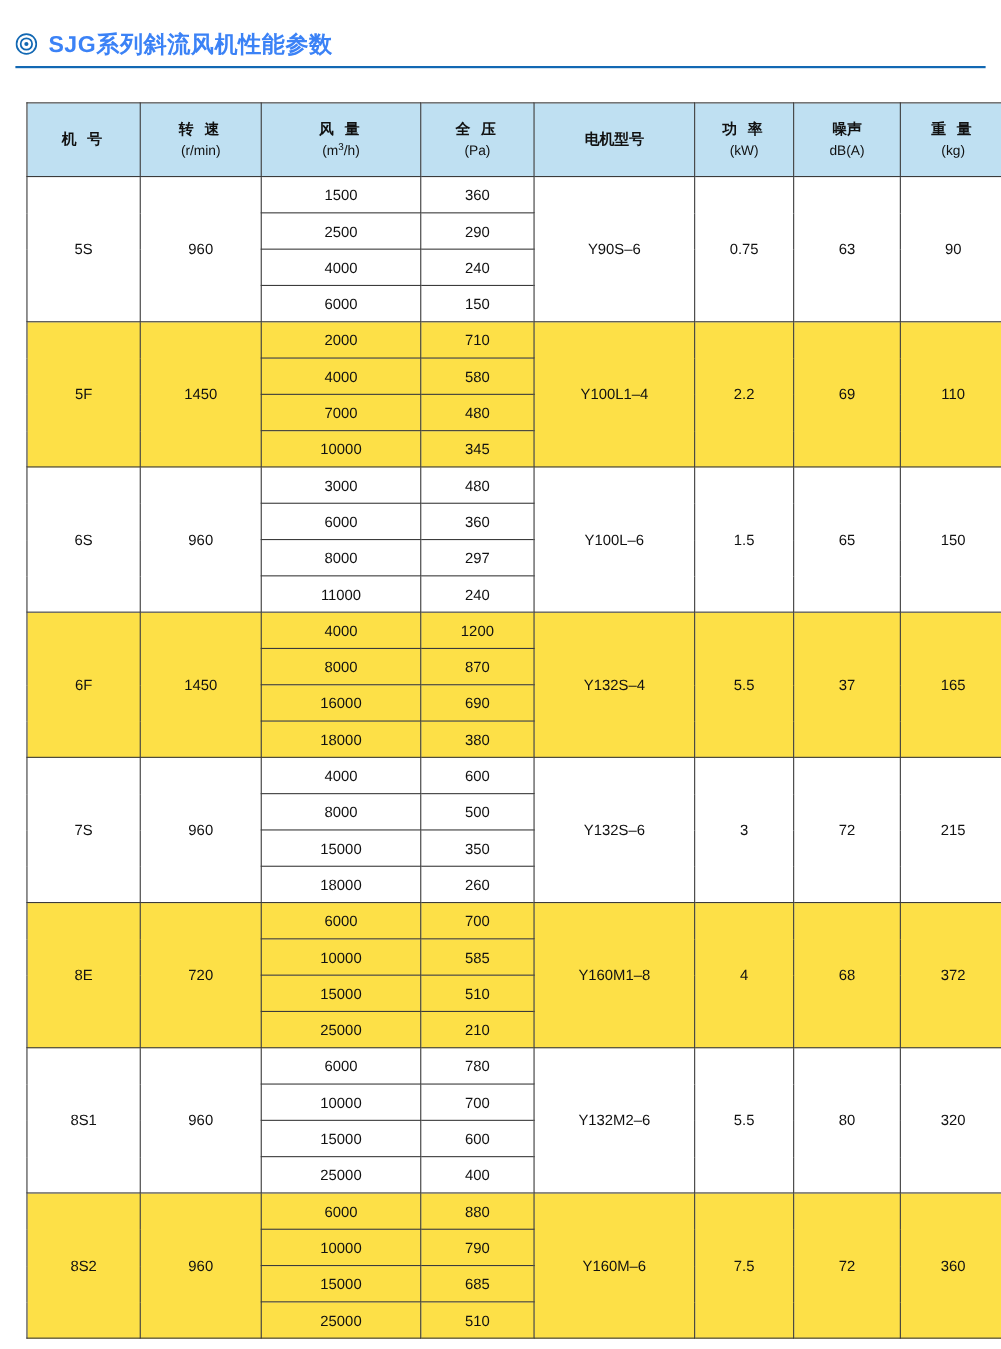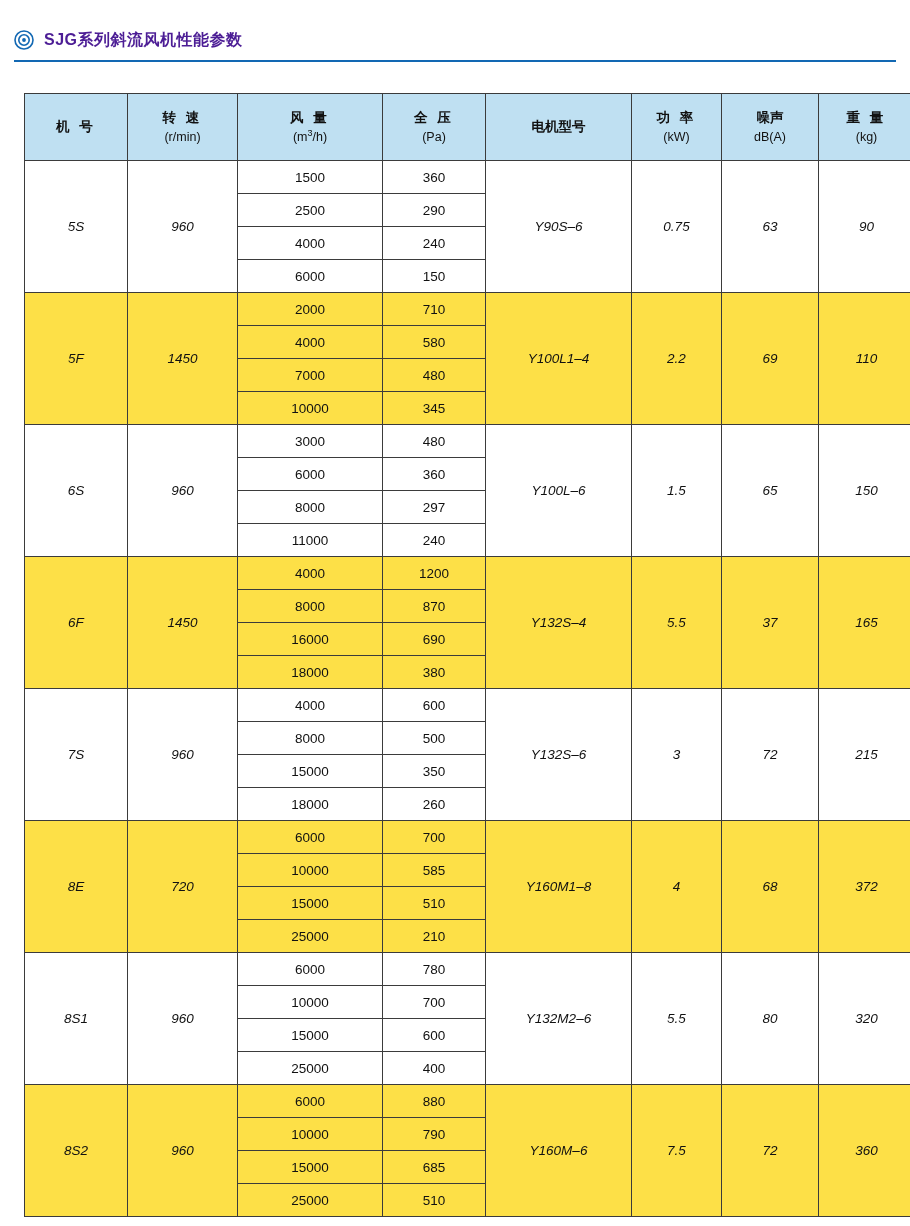--- a/index.html
+++ b/index.html
@@ -32,23 +32,23 @@
   }
   .header-icon {
     width: 20px;
     height: 20px;
     flex: 0 0 20px;
     margin-right: 10px;
     position: relative;
   }
   .header-icon svg { display: block; }
   .header-title {
-    font-size: 16px;
+    font-size: 21px;
     font-weight: bold;
-    color: #4c1d95;
+    color: #3b82f6;
     letter-spacing: 0.5px;
     white-space: nowrap;
   }
   .header-rule {
     position: absolute;
     left: 14px;
     top: 40px;
     width: 882px;
     height: 2px;
     background: #1268b3;
@@ -104,21 +104,20 @@
   col.c-weight  { width: 96px; }
 
   tbody td {
     height: 32px;
   }
   tr.band-a td { background: #ffffff; margin-top: 28px; }
   tr.band-b td { background: #fde047; }
 
   td.merged {
     font-size: 14px;
-    font-style: italic;
   }
   td.flowcell, td.presscell {
     font-size: 13.5px;
   }
   .sup {
     font-size: 9px;
     vertical-align: super;
   }
 </style>
 </head>

